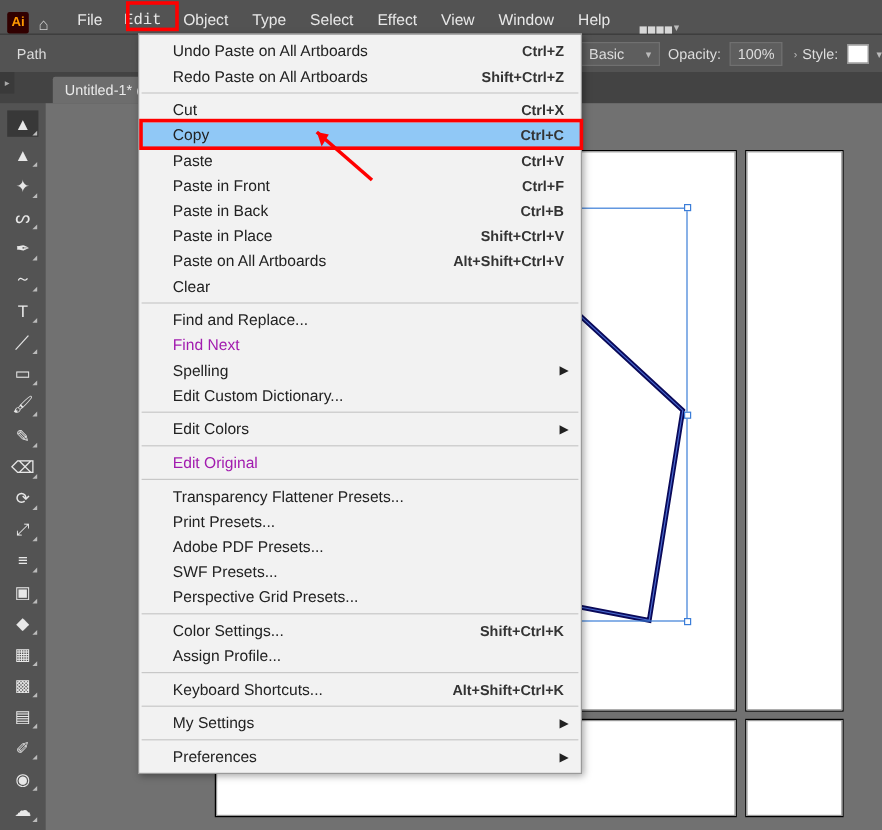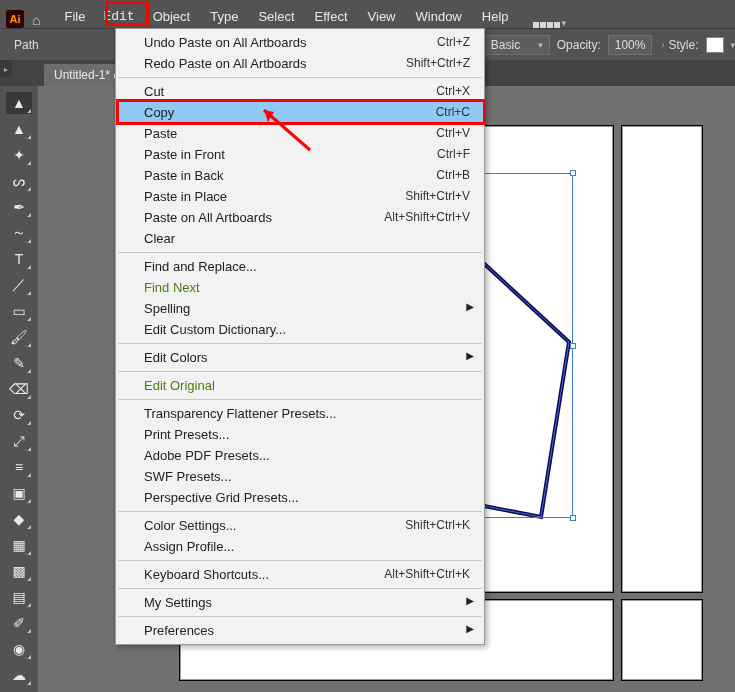--- a/index.html
+++ b/index.html
@@ -51,25 +51,25 @@
   #ab4{ top:474px; left:442px; width:80px; height:80px;}
   .selection-box{ position:absolute; border:1px solid #3b7dd8; top:46px; left:210px; width:182px; height:345px;}
   .sh{position:absolute;width:6px;height:6px;background:#fff;border:1px solid #3b7dd8;}
   .sh.tl{top:-4px;left:-4px;} .sh.tr{top:-4px;right:-4px;}
   .sh.bl{bottom:-4px;left:-4px;} .sh.br{bottom:-4px;right:-4px;}
   .sh.tc{top:-4px;left:calc(50% - 3px);} .sh.bc{bottom:-4px;left:calc(50% - 3px);}
   .sh.lc{left:-4px;top:calc(50% - 3px);} .sh.rc{right:-4px;top:calc(50% - 3px);}
 
   
   .dropdown{ position:absolute; top:28px; left:115px; width:370px; background:#f2f2f2; border:1px solid #9a9a9a; box-shadow:2px 2px 6px rgba(0,0,0,.35); z-index:40; font-size:13px; color:#222; padding:3px 0;}
-  .dd-item{ display:flex; align-items:flex-start; padding:3px 14px 3px 28px; position:relative;}
-  .dd-item.disabled{ color:#4d7c0f;}
+  .dd-item{ display:flex; align-items:center; padding:3px 14px 3px 28px; position:relative;}
+  .dd-item.disabled{ color:#a21caf;}
   .dd-item.highlight{ background:#90c8f6;}
   .dd-item .lbl{ flex:1;}
-  .dd-item .sc{ color:#333; font-size:12px;}
+  .dd-item .sc{ color:#333; font-size:12px;font-weight:bold;}
   .dd-item .sub{ position:absolute; right:10px; font-size:10px;}
   .dd-sep{ height:1px; background:#c8c8c8; margin:3px 2px;}
 
   
   .red-arrow{ position:absolute; z-index:55; pointer-events:none;}
 </style>
 </head>
 <body>
 
 <div class="menubar">

